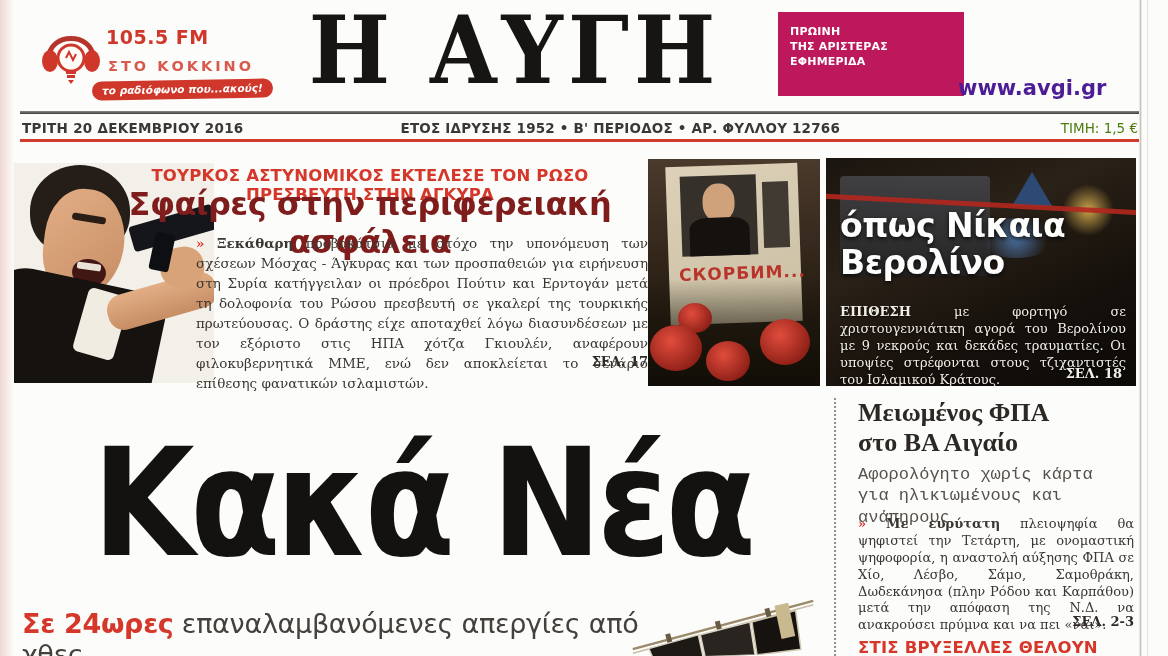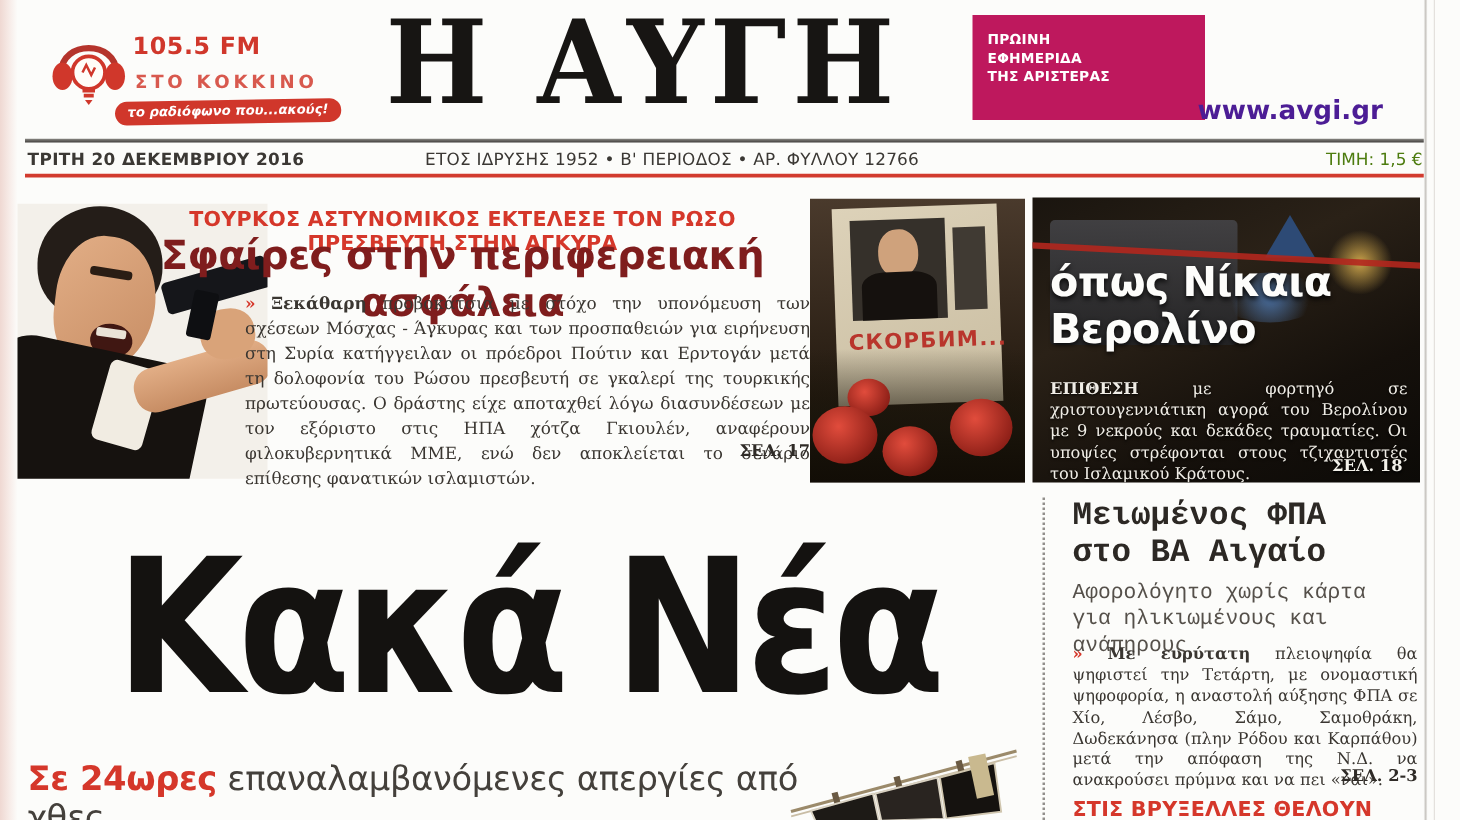--- a/index.html
+++ b/index.html
@@ -32,22 +32,22 @@
   .tagline-box { position:absolute; left:778px; top:12px; width:186px; height:84px;
     background:#be185d; color:#fff; box-sizing:border-box; padding:13px 12px;
     font-weight:bold; font-size:11px; line-height:1.35; letter-spacing:0.2px; }
   .website { position:absolute; left:958px; top:76px; width:178px; text-align:left;
     font-size:21px; font-weight:bold; color:#4c1d95; }
 
   .rule-dark { position:absolute; left:20px; top:111px; width:1119px; height:3px;
     background:linear-gradient(#8a8884,#3f3d3a); }
   .dateline-date { position:absolute; left:22px; top:120px; font-size:13.5px; font-weight:bold;
     color:#3b3834; letter-spacing:0.3px; }
-  .dateline-issue { position:absolute; left:340px; top:120px; width:500px; text-align:left;
-    font-size:13.5px; font-weight:normal; color:#3b3834; letter-spacing:0.2px; }
+  .dateline-issue { position:absolute; left:340px; top:120px; width:500px; text-align:right;
+    font-size:13.5px; font-weight:bold; color:#3b3834; letter-spacing:0.2px; }
   .dateline-price { position:absolute; left:1000px; top:120px; width:138px; text-align:right;
     font-size:13.5px; font-weight:normal; color:#4d7c0f; }
   .rule-red { position:absolute; left:20px; top:139px; width:1119px; height:3px; background:#d23b2e; }
 
   
   .photo { position:absolute; overflow:hidden; }
   .gunman-photo { left:14px; top:163px; width:200px; height:220px; background:#f3f0ea; }
   .g-hair { position:absolute; left:16px; top:2px; width:100px; height:92px; background:#241d18;
     border-radius:50% 50% 46% 46%; }
   .g-face { position:absolute; left:30px; top:26px; width:80px; height:108px;
@@ -134,21 +134,21 @@
     transform:scale(0.97,1.1); transform-origin:50% 0; white-space:nowrap; }
   .press-lead { position:absolute; left:22px; top:608px; width:640px; margin:0;
     font-size:27px; color:#44403b; letter-spacing:-0.3px; }
   .press-lead b { color:#d5372a; }
   .sketch { position:absolute; left:628px; top:594px; transform:rotate(-2deg); }
 
   
   .dotted-sep { position:absolute; left:834px; top:398px; height:258px; width:0;
     border-left:2px dotted #928f8b; }
   .sidebar { position:absolute; left:858px; top:398px; width:280px; height:258px; }
-  .vat-headline { position:absolute; left:0; top:0; margin:0; font-family:Liberation Mono, monospace;
+  .vat-headline { position:absolute; left:0; top:0; margin:0; font-family:Liberation Serif, serif;
     font-size:26px; font-weight:bold; line-height:1.15; color:#2c2824; }
   .vat-headline span { display:block; }
   .vat-subhead { position:absolute; left:0; top:66px; width:272px; font-family:Liberation Mono, monospace;
     font-size:17px; line-height:1.25; color:#55504a; }
   .vat-body { position:absolute; left:0; top:118px; width:276px; margin:0;
     font-family:"DejaVu Serif", serif; font-size:13px; line-height:1.3; text-align:justify;
     color:#3a3631; }
   .vat-pageref { position:absolute; left:0; top:216px; width:276px; text-align:right;
     font-family:"DejaVu Serif", serif; font-weight:bold; font-size:13px; color:#2f2b27; }
   .brussels-kicker { position:absolute; left:0; top:240px; width:276px; color:#d5372a;
@@ -175,22 +175,22 @@
     </svg>
     <div class="radio-freq">105.5 FM</div>
     <div class="radio-station">ΣΤΟ ΚΟΚΚΙΝΟ</div>
     <div class="radio-badge">το ραδιόφωνο που...ακούς!</div>
   </div>
 
   <h1 class="masthead">Η ΑΥΓΗ</h1>
 
   <div class="tagline-box">
     <div>ΠΡΩΙΝΗ</div>
+    <div>ΤΗΣ ΑΡΙΣΤΕΡΑΣ</div>
     <div>ΕΦΗΜΕΡΙΔΑ</div>
-    <div>ΤΗΣ ΑΡΙΣΤΕΡΑΣ</div>
   </div>
   <div class="website">www.avgi.gr</div>
 
   <div class="rule-dark"></div>
   <div class="dateline-date">ΤΡΙΤΗ 20 ΔΕΚΕΜΒΡΙΟΥ 2016</div>
   <div class="dateline-issue">ΕΤΟΣ ΙΔΡΥΣΗΣ 1952 • Β' ΠΕΡΙΟΔΟΣ • ΑΡ. ΦΥΛΛΟΥ 12766</div>
   <div class="dateline-price">ΤΙΜΗ: 1,5 €</div>
   <div class="rule-red"></div>
 
   <div class="photo gunman-photo">

